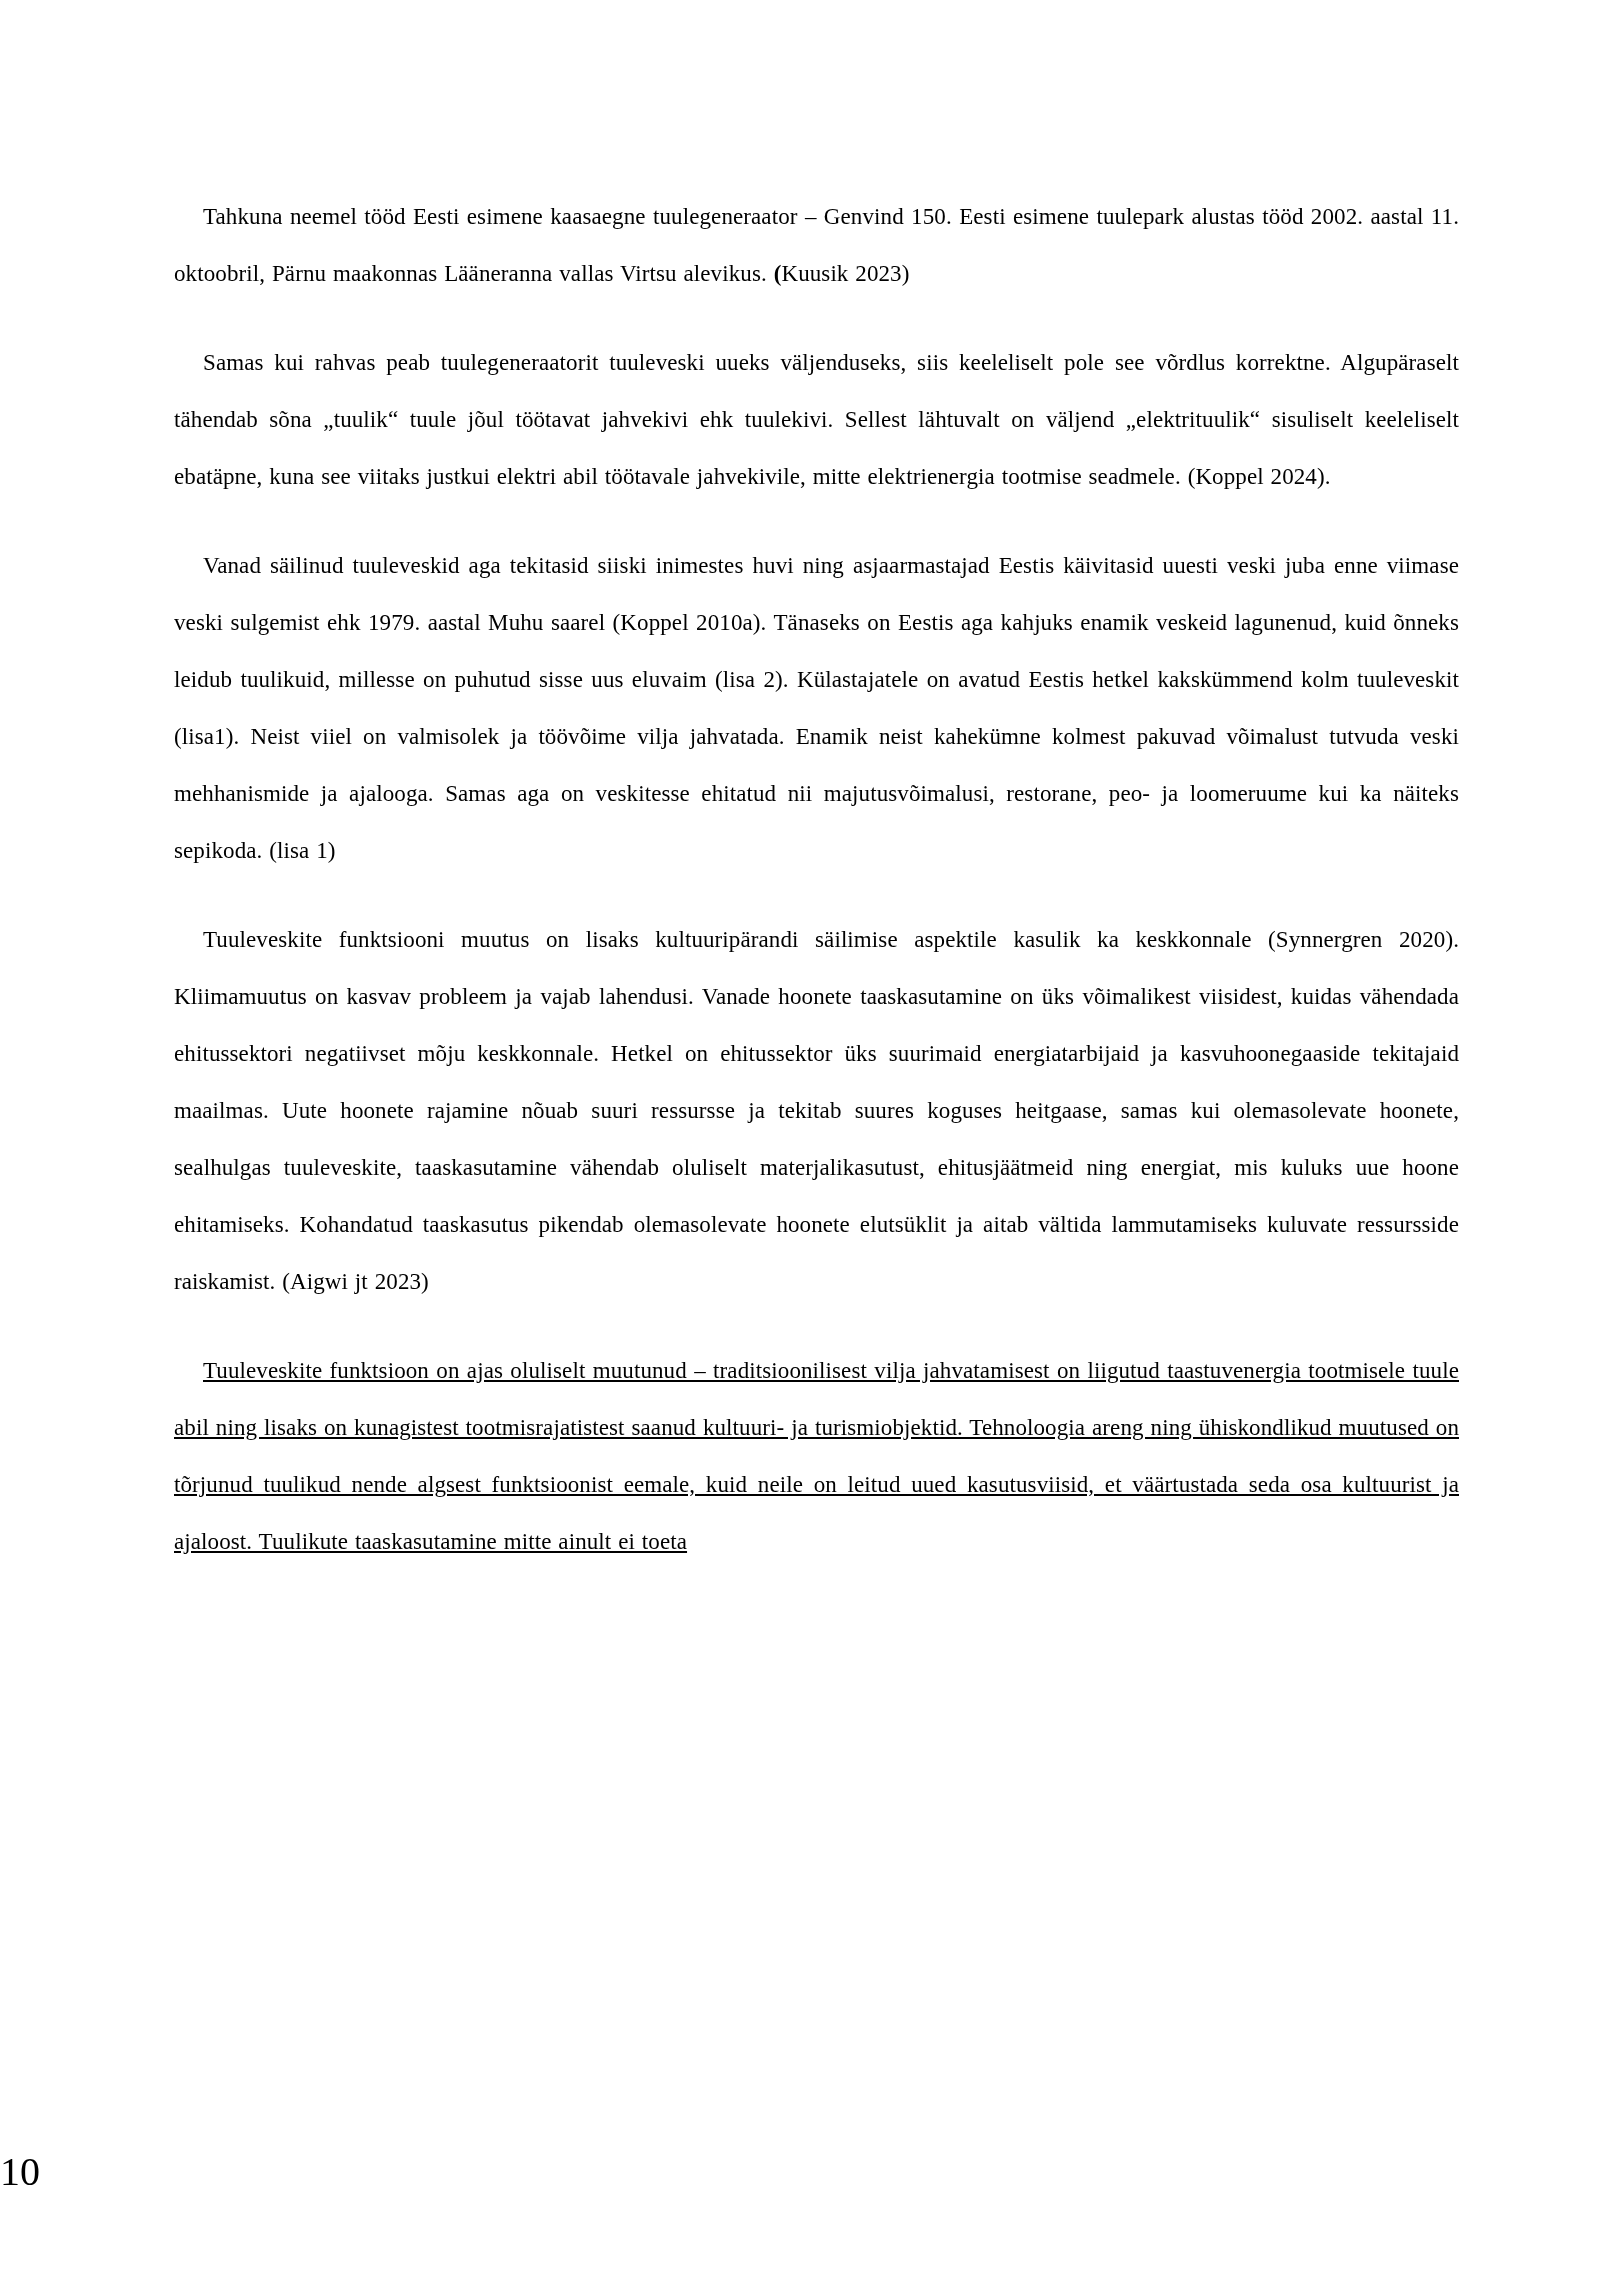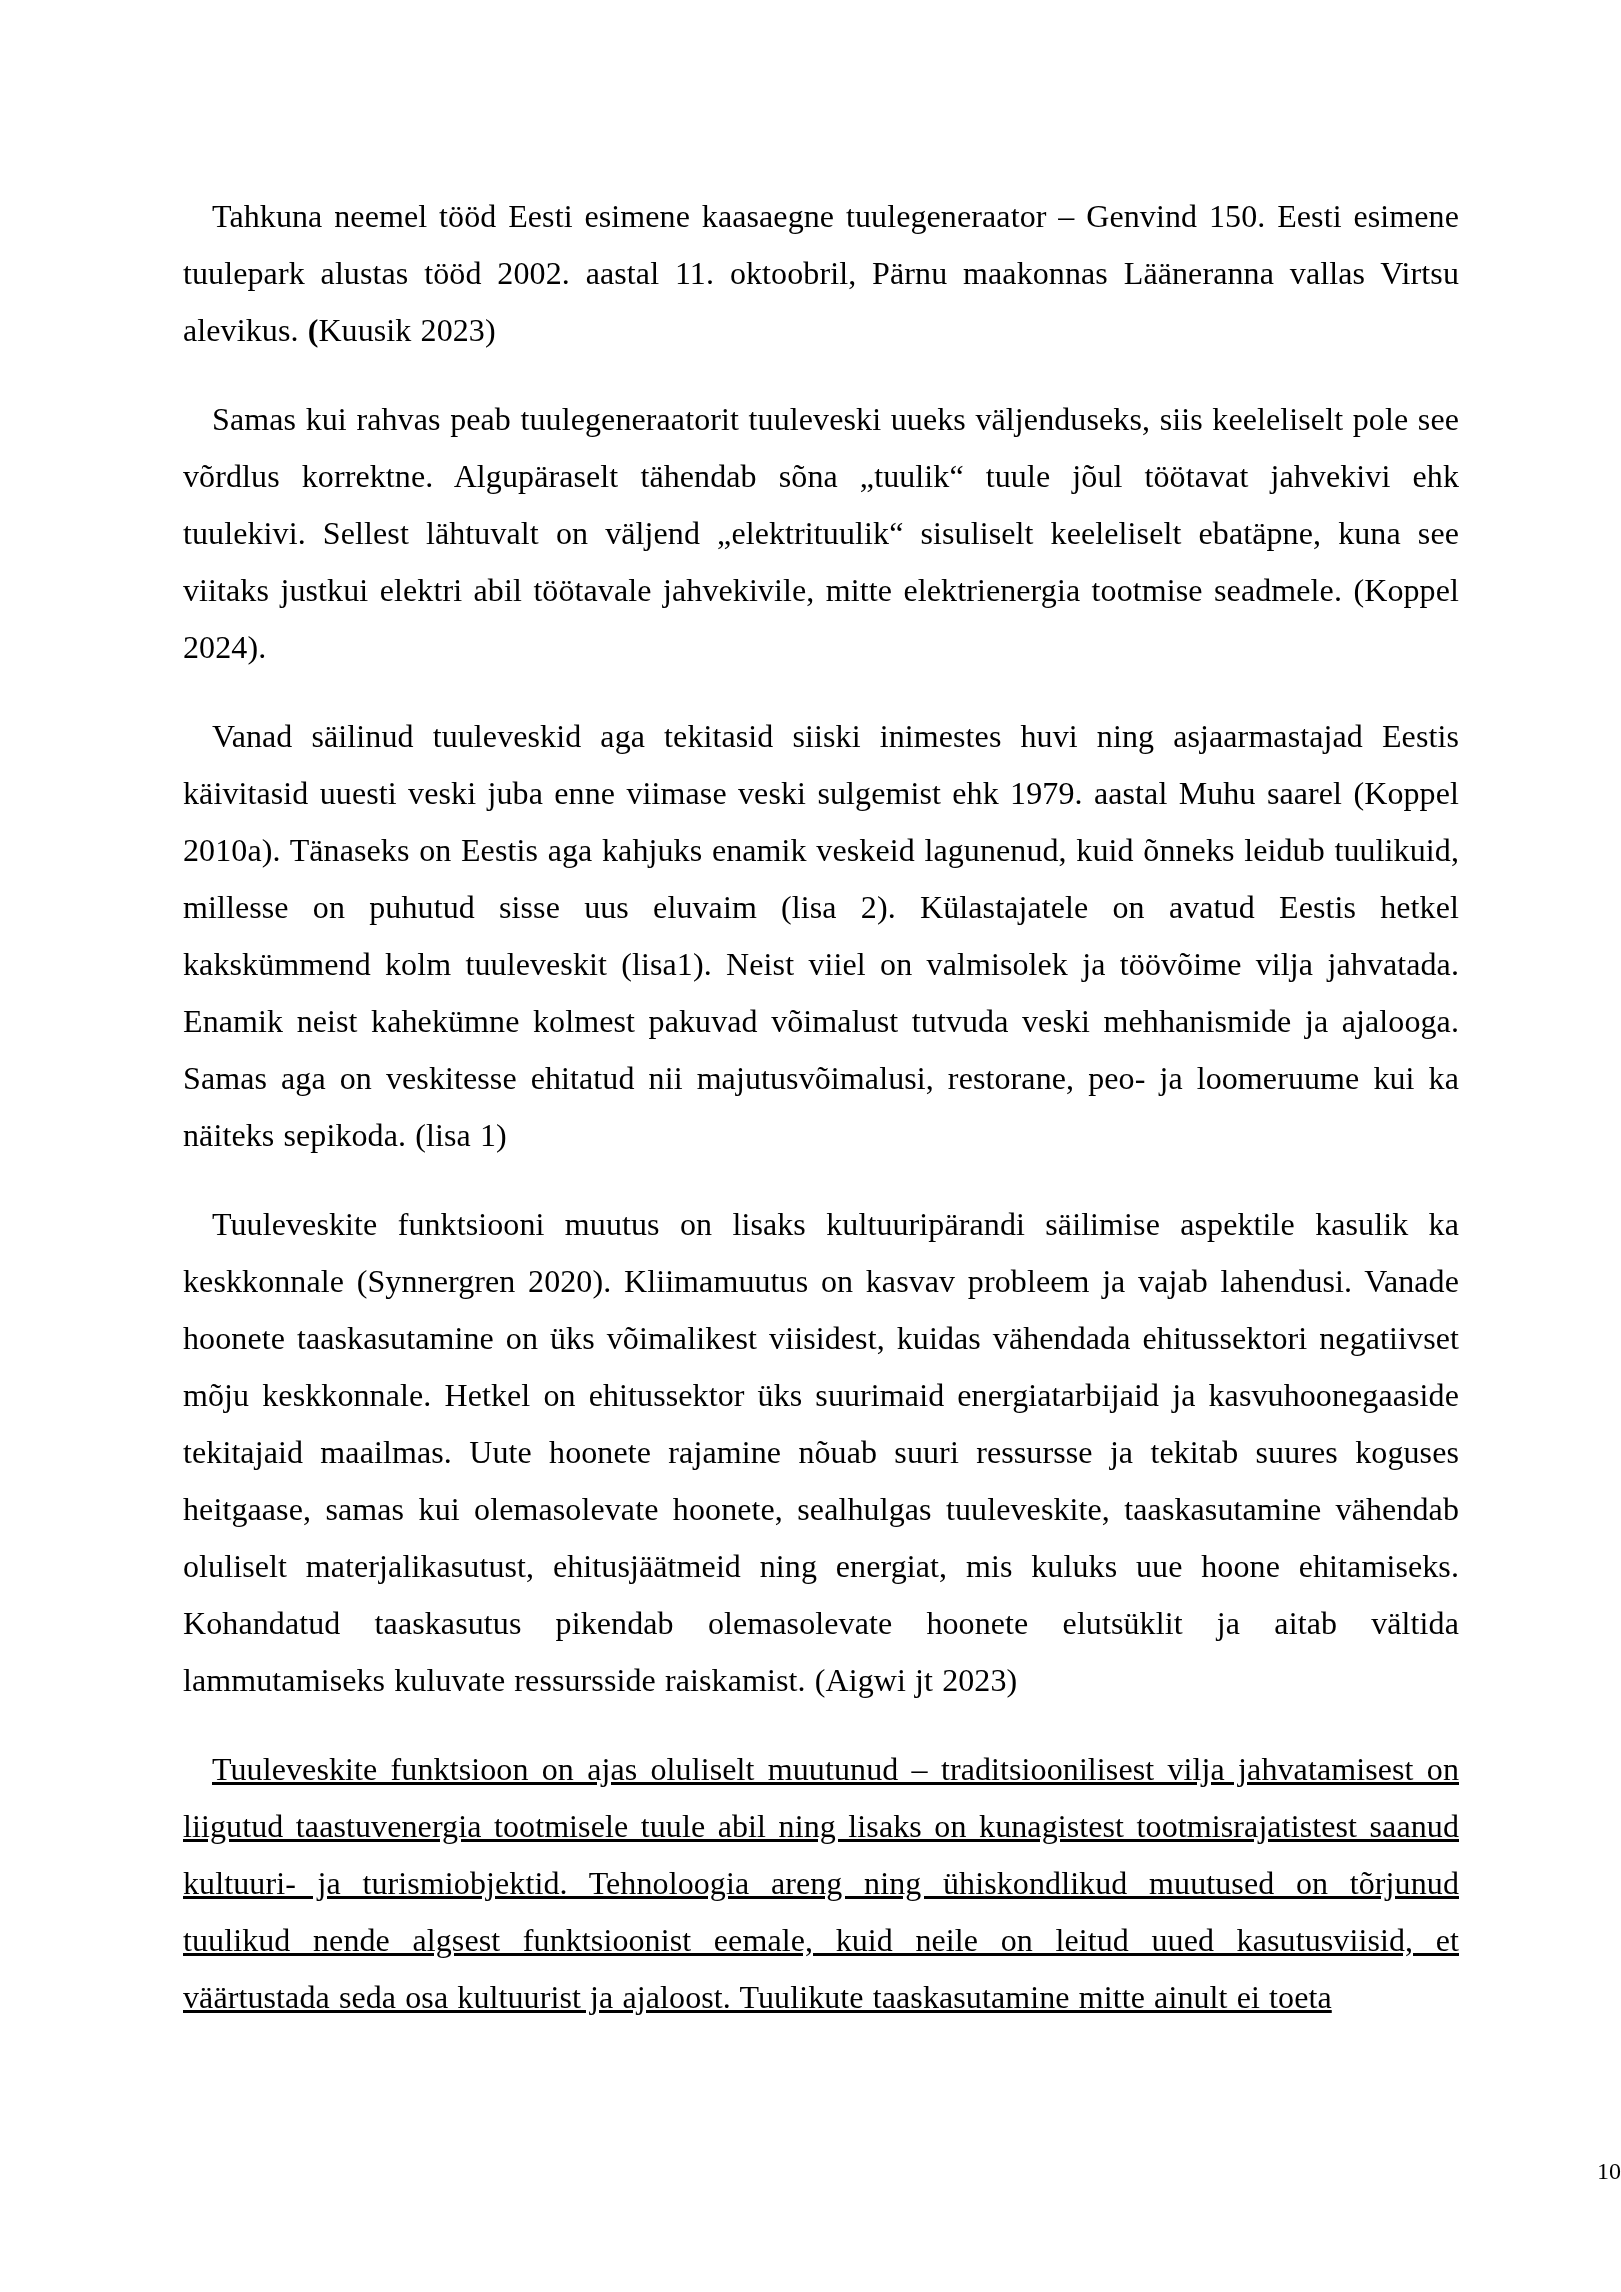--- a/index.html
+++ b/index.html
@@ -13,37 +13,37 @@
     font-family: "Liberation Serif", serif;
     overflow: hidden;
   }
   .content {
     position: absolute;
     top: 188px;
     left: 167px;
     width: 1292px;
   }
   p.para {
-    margin: 0 0 32px 16px;
-    font-size: 32px;
+    margin: 0 0 32px 7px;
+    font-size: 23px;
     line-height: 57px;
     text-align: justify;
     text-indent: 29px;
     letter-spacing: 0.1px;
     word-spacing: 1px;
   }
   p.para:last-child { margin-bottom: 0; text-decoration: underline; }
   .b { font-weight: bold; }
   .footer {
     position: absolute;
     top: 2152px;
     left: 0;
     width: 100%;
-    text-align: right;
-    font-size: 24px;
+    text-align: left;
+    font-size: 40px;
     line-height: 39px;
   }
 </style>
 </head>
 <body>
 
 <div class="page">
   <div class="content">
 
     <p class="para"><span>Tahkuna neemel tööd Eesti esimene kaasaegne tuulegeneraator – Genvind 150. Eesti esimene tuulepark alustas tööd 2002. aastal 11. oktoobril, Pärnu maakonnas Lääneranna vallas Virtsu alevikus. </span><span class="b">(</span><span>Kuusik 2023)</span></p>

